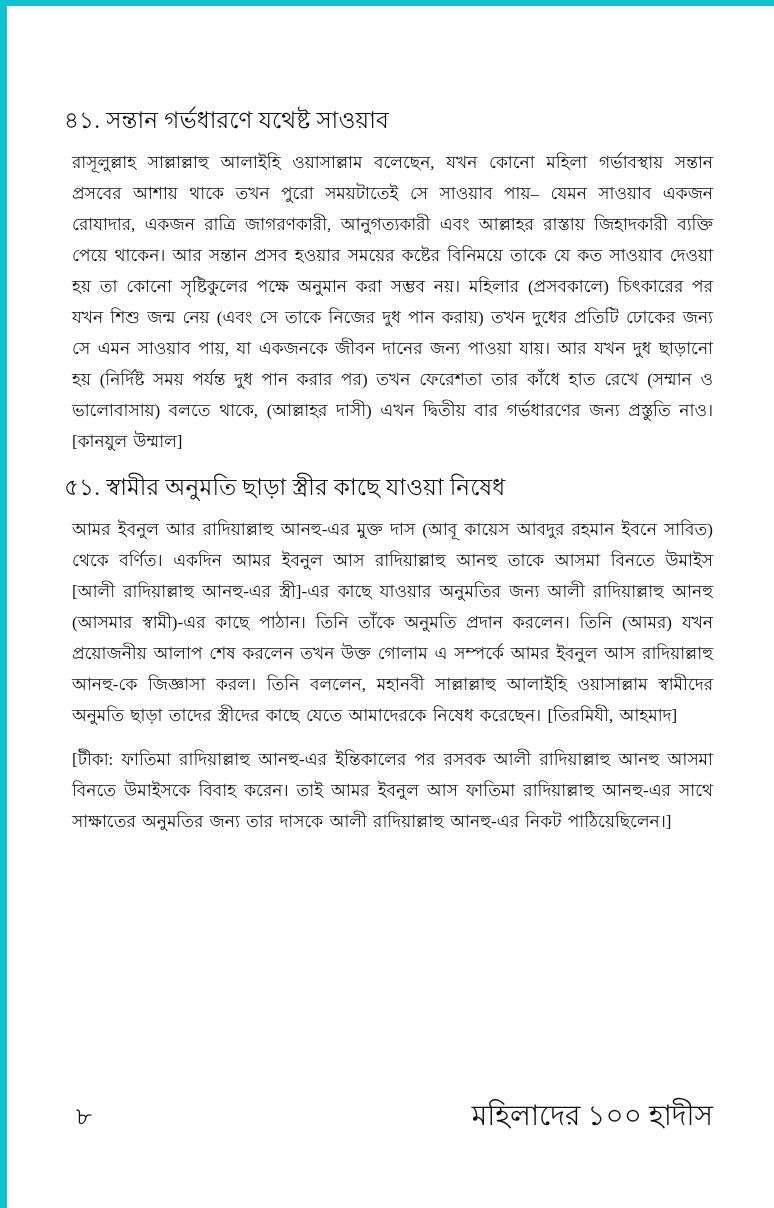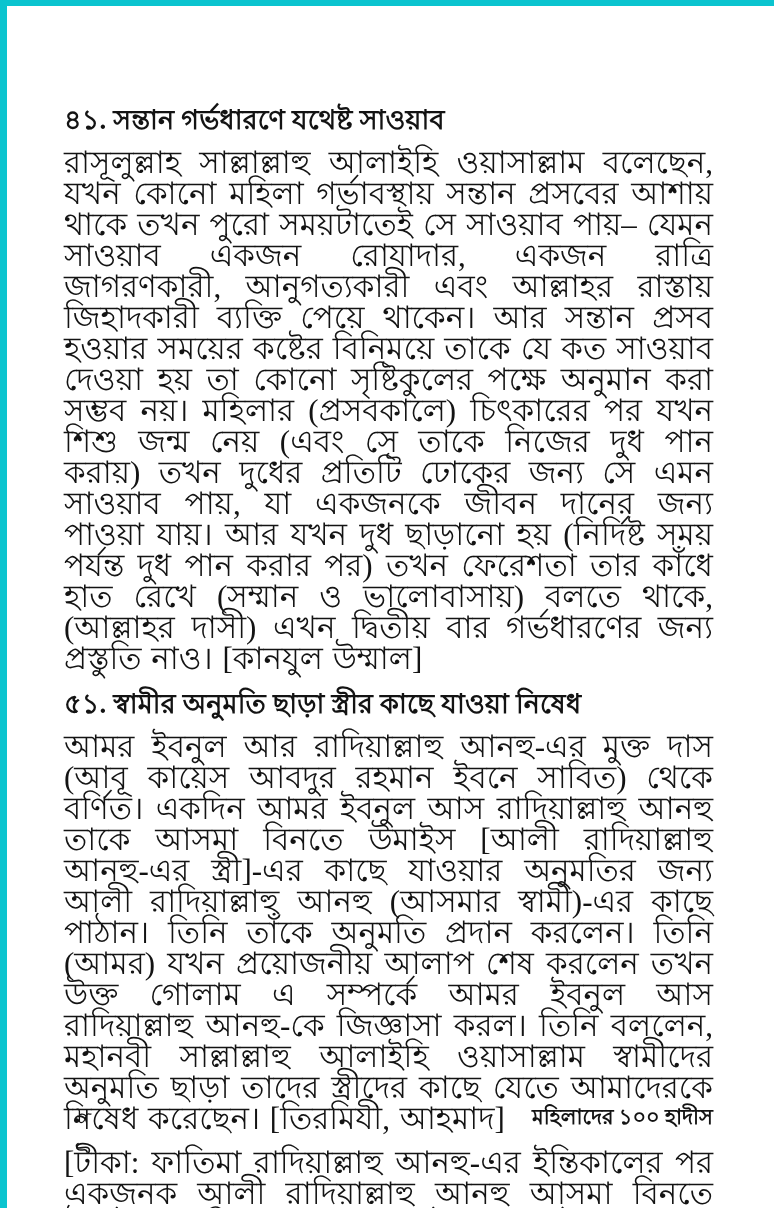--- a/index.html
+++ b/index.html
@@ -17,68 +17,69 @@
   }
   .edge { position: absolute; background: var(--edge, #0bc4cf); }
   .edge-left { left: 0; top: 0; width: 7px; height: 1208px; }
   .edge-top  { left: 0; top: 0; width: 774px; height: 6px; }
   .content {
     position: absolute;
     left: 64px; top: 103px;
     width: 649px;
   }
   .heading {
-    font-size: 27px;
-    font-weight: bold;
+    font-size: 23px;
+    font-weight: normal;
     line-height: 35px;
     letter-spacing: 0.2px;
     margin-bottom: 9px;
   }
   .heading.second { margin-top: 13px; }
   .body {
-    font-size: 31px;
+    font-size: 17px;
     line-height: 31px;
     text-align: justify;
     text-justify: inter-word;
     word-spacing: 2px;
     margin-bottom: 13px;
+    margin-left: 8px;
   }
   .body.note { margin-top: 2px; }
   .footer {
     position: absolute;
     left: 64px; right: 61px;
     top: 1101px;
     display: flex;
     justify-content: space-between;
     align-items: baseline;
     font-size: 24.5px;
     line-height: 30px;
   }
   .footer .num { padding-left: 12px; }
-  .footer .book-title { font-weight: bold; font-size: 21px; }
+  .footer .book-title { font-weight: normal; font-size: 28px; }
 </style>
 </head>
 <body style="--edge: #0bc4cf;">
 
 <div class="page">
 
   <div class="edge edge-left"></div>
   <div class="edge edge-top"></div>
 
   <div class="content">
 
     <h2 class="heading">৪১. সন্তান গর্ভধারণে যথেষ্ট সাওয়াব</h2>
 
     <p class="body">রাসূলুল্লাহ সাল্লাল্লাহু আলাইহি ওয়াসাল্লাম বলেছেন, যখন কোনো মহিলা গর্ভাবস্থায় সন্তান প্রসবের আশায় থাকে তখন পুরো সময়টাতেই সে সাওয়াব পায়– যেমন সাওয়াব একজন রোযাদার, একজন রাত্রি জাগরণকারী, আনুগত্যকারী এবং আল্লাহর রাস্তায় জিহাদকারী ব্যক্তি পেয়ে থাকেন। আর সন্তান প্রসব হওয়ার সময়ের কষ্টের বিনিময়ে তাকে যে কত সাওয়াব দেওয়া হয় তা কোনো সৃষ্টিকুলের পক্ষে অনুমান করা সম্ভব নয়। মহিলার (প্রসবকালে) চিৎকারের পর যখন শিশু জন্ম নেয় (এবং সে তাকে নিজের দুধ পান করায়) তখন দুধের প্রতিটি ঢোকের জন্য সে এমন সাওয়াব পায়, যা একজনকে জীবন দানের জন্য পাওয়া যায়। আর যখন দুধ ছাড়ানো হয় (নির্দিষ্ট সময় পর্যন্ত দুধ পান করার পর) তখন ফেরেশতা তার কাঁধে হাত রেখে (সম্মান ও ভালোবাসায়) বলতে থাকে, (আল্লাহর দাসী) এখন দ্বিতীয় বার গর্ভধারণের জন্য প্রস্তুতি নাও। [কানযুল উম্মাল]</p>
 
     <h2 class="heading second">৫১. স্বামীর অনুমতি ছাড়া স্ত্রীর কাছে যাওয়া নিষেধ</h2>
 
     <p class="body">আমর ইবনুল আর রাদিয়াল্লাহু আনহু-এর মুক্ত দাস (আবূ কায়েস আবদুর রহমান ইবনে সাবিত) থেকে বর্ণিত। একদিন আমর ইবনুল আস রাদিয়াল্লাহু আনহু তাকে আসমা বিনতে উমাইস [আলী রাদিয়াল্লাহু আনহু-এর স্ত্রী]-এর কাছে যাওয়ার অনুমতির জন্য আলী রাদিয়াল্লাহু আনহু (আসমার স্বামী)-এর কাছে পাঠান। তিনি তাঁকে অনুমতি প্রদান করলেন। তিনি (আমর) যখন প্রয়োজনীয় আলাপ শেষ করলেন তখন উক্ত গোলাম এ সম্পর্কে আমর ইবনুল আস রাদিয়াল্লাহু আনহু-কে জিজ্ঞাসা করল। তিনি বললেন, মহানবী সাল্লাল্লাহু আলাইহি ওয়াসাল্লাম স্বামীদের অনুমতি ছাড়া তাদের স্ত্রীদের কাছে যেতে আমাদেরকে নিষেধ করেছেন। [তিরমিযী, আহমাদ]</p>
 
-    <p class="body note">[টীকা: ফাতিমা রাদিয়াল্লাহু আনহু-এর ইন্তিকালের পর একজনক আলী রাদিয়াল্লাহু আনহু আসমা বিনতে উমাইসকে বিবাহ করেন। তাই আমর ইবনুল আস ফাতিমা রাদিয়াল্লাহু আনহু-এর সাথে সাক্ষাতের অনুমতির জন্য তার দাসকে আলী রাদিয়াল্লাহু আনহু-এর নিকট পাঠিয়েছিলেন।]</p>
+    <p class="body note">[টীকা: ফাতিমা রাদিয়াল্লাহু আনহু-এর ইন্তিকালের পর রসবক আলী রাদিয়াল্লাহু আনহু আসমা বিনতে উমাইসকে বিবাহ করেন। তাই আমর ইবনুল আস ফাতিমা রাদিয়াল্লাহু আনহু-এর সাথে সাক্ষাতের অনুমতির জন্য তার দাসকে আলী রাদিয়াল্লাহু আনহু-এর নিকট পাঠিয়েছিলেন।]</p>
 
   </div>
 
   <div class="footer">
     <span class="num">৮</span>
     <span class="book-title">মহিলাদের ১০০ হাদীস</span>
   </div>
 
 </div>
 

